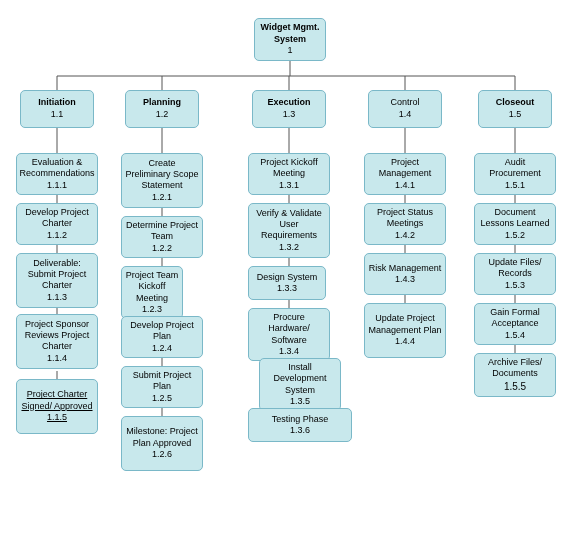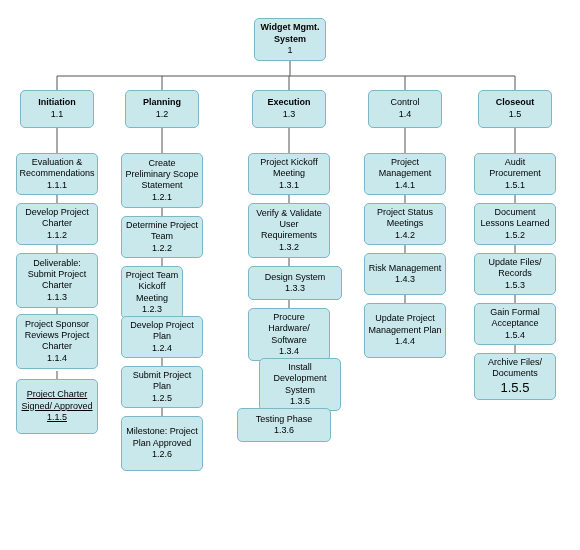--- a/index.html
+++ b/index.html
@@ -162,33 +162,33 @@
         <div style="font-size:9px">1.2.6</div>
       </div>
       <div class="box" style="left: 243px; top: 143px; width: 82px; min-height: 42px;">
         <div style="font-size:9px;line-height:1.25">Project Kickoff Meeting</div>
         <div style="font-size:9px">1.3.1</div>
       </div>
       <div class="box" style="left: 243px; top: 193px; width: 82px; min-height: 55px;">
         <div style="font-size:9px;line-height:1.25">Verify &amp; Validate User Requirements</div>
         <div style="font-size:9px">1.3.2</div>
       </div>
-      <div class="box" style="left: 243px; top: 256px; width: 94px; min-height: 34px;">
+      <div class="box" style="left: 243px; top: 256px; width: 78px; min-height: 34px;">
         <div style="font-size:9px;line-height:1.25">Design System</div>
         <div style="font-size:9px">1.3.3</div>
       </div>
       <div class="box" style="left: 243px; top: 298px; width: 82px; min-height: 42px;">
         <div style="font-size:9px;line-height:1.25">Procure Hardware/ Software</div>
         <div style="font-size:9px">1.3.4</div>
       </div>
       <div class="box" style="left: 254px; top: 348px; width: 82px; min-height: 42px;">
         <div style="font-size:9px;line-height:1.25">Install Development System</div>
         <div style="font-size:9px">1.3.5</div>
       </div>
-      <div class="box" style="left: 232px; top: 398px; width: 94px; min-height: 34px; align-items: center;">
+      <div class="box" style="left: 243px; top: 398px; width: 104px; min-height: 34px; align-items: center;">
         <div style="font-size:9px;line-height:1.25">Testing Phase</div>
         <div style="font-size:9px">1.3.6</div>
       </div>
       <div class="box" style="left: 359px; top: 143px; width: 82px; min-height: 42px;">
         <div style="font-size:9px;line-height:1.25">Project Management</div>
         <div style="font-size:9px">1.4.1</div>
       </div>
       <div class="box" style="left: 359px; top: 193px; width: 82px; min-height: 42px;">
         <div style="font-size:9px;line-height:1.25">Project Status Meetings</div>
         <div style="font-size:9px">1.4.2</div>
@@ -212,16 +212,16 @@
       <div class="box" style="left: 469px; top: 243px; width: 82px; min-height: 42px;">
         <div style="font-size:9px;line-height:1.25">Update Files/ Records</div>
         <div style="font-size:9px">1.5.3</div>
       </div>
       <div class="box" style="left: 469px; top: 293px; width: 82px; min-height: 42px;">
         <div style="font-size:9px;line-height:1.25">Gain Formal Acceptance</div>
         <div style="font-size:9px">1.5.4</div>
       </div>
       <div class="box" style="left: 469px; top: 343px; width: 82px; min-height: 42px;">
         <div style="font-size:9px;line-height:1.25">Archive Files/ Documents</div>
-        <div style="font-size:13px">1.5.5</div>
+        <div style="font-size:10px">1.5.5</div>
       </div>
     </div>
 </div>
 
 </body></html>

